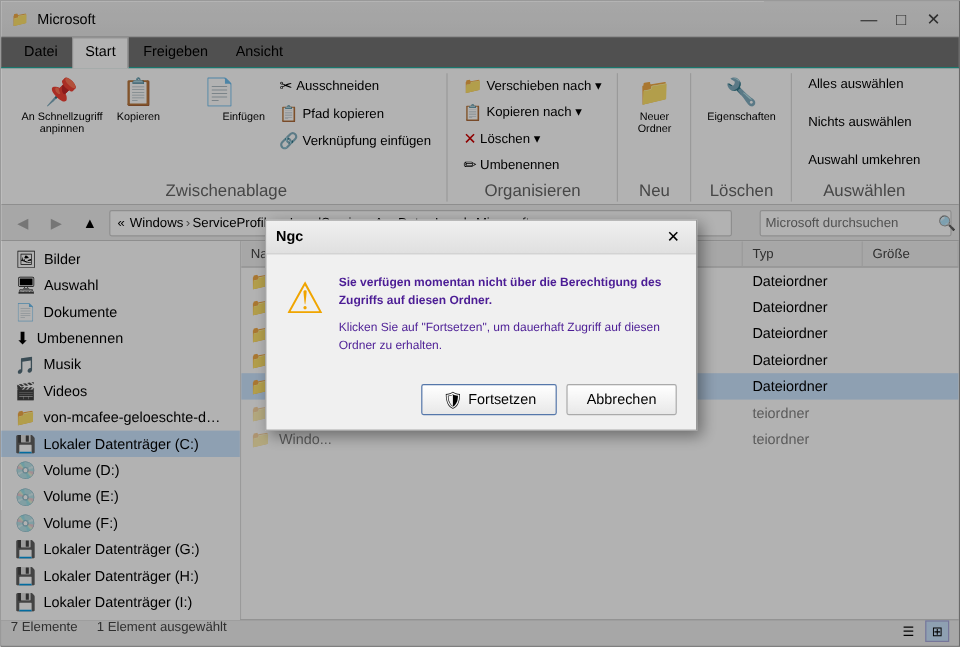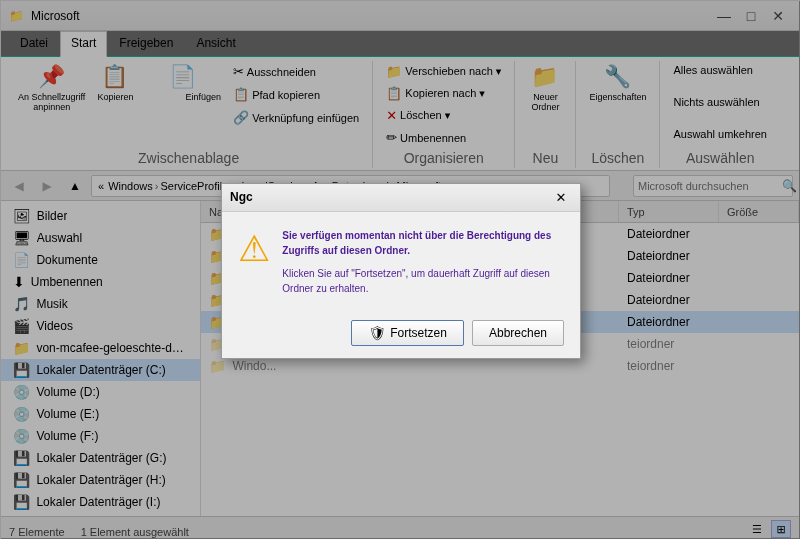--- a/index.html
+++ b/index.html
@@ -61,21 +61,21 @@
     .file-row { display: flex; align-items: center; height: 22px; border-bottom: 1px solid transparent; }
     .file-row.selected { background: #cce5ff; }
     .file-row .col { padding: 0 8px; font-size: 12px; white-space: nowrap; overflow: hidden; text-overflow: ellipsis; }
     .file-row .col.name { flex: 1; display: flex; align-items: center; gap: 6px; }
     .file-row .col.date { width: 140px; }
     .file-row .col.type { width: 100px; }
     .file-row .col.size { width: 80px; }
     .folder-icon-sm { font-size: 14px; color: #f0c040; }
 
     
-    .statusbar { background: #f0f0f0; border-top: 1px solid #ccc; height: 22px; display: flex; align-items: flex-end; padding: 0 8px; font-size: 11px; color: #444; gap: 16px; }
+    .statusbar { background: #f0f0f0; border-top: 1px solid #ccc; height: 22px; display: flex; align-items: flex-start; padding: 0 8px; font-size: 11px; color: #444; gap: 16px; }
     .statusbar-right { margin-left: auto; display: flex; align-items: center; gap: 4px; }
     .view-btn { width: 20px; height: 18px; border: 1px solid transparent; background: transparent; cursor: pointer; display: flex; align-items: center; justify-content: center; font-size: 11px; }
     .view-btn.active { background: #cce5ff; border-color: #aad; }
 
     
     .modal-overlay { position: absolute; top: 0; left: 0; width: 800px; height: 539px; background: rgba(0,0,0,0.3); z-index: 100; display: flex; align-items: center; justify-content: center; }
     .modal { background: #f0f0f0; border: 1px solid #999; box-shadow: 4px 4px 12px rgba(0,0,0,0.4); width: 360px; }
     .modal-titlebar { background: linear-gradient(to bottom, #f0f0f0, #e0e0e0); height: 28px; display: flex; align-items: center; padding: 0 8px; border-bottom: 1px solid #ccc; }
     .modal-title { flex: 1; font-size: 12px; font-weight: bold; }
     .modal-close-btn { width: 22px; height: 18px; border: none; background: transparent; cursor: pointer; font-size: 13px; display: flex; align-items: center; justify-content: center; border-radius: 2px; }

